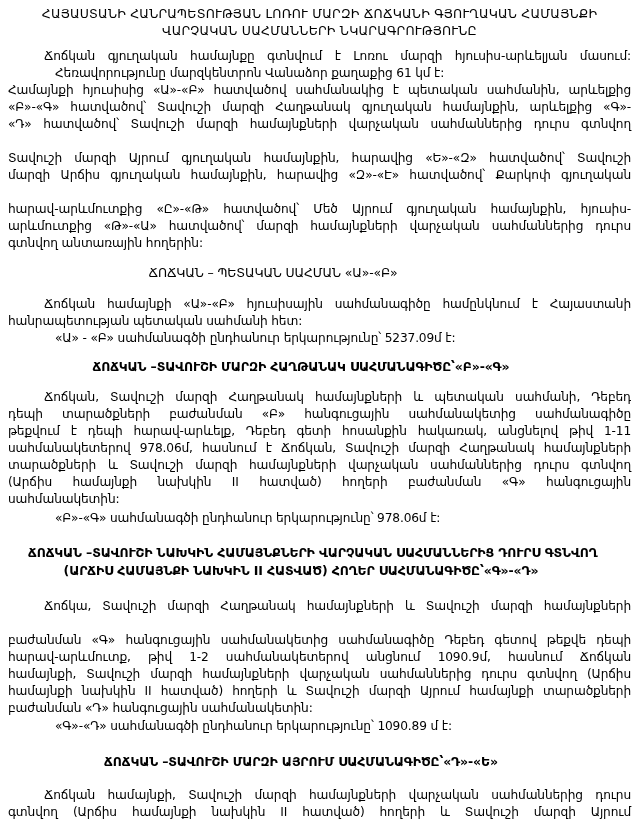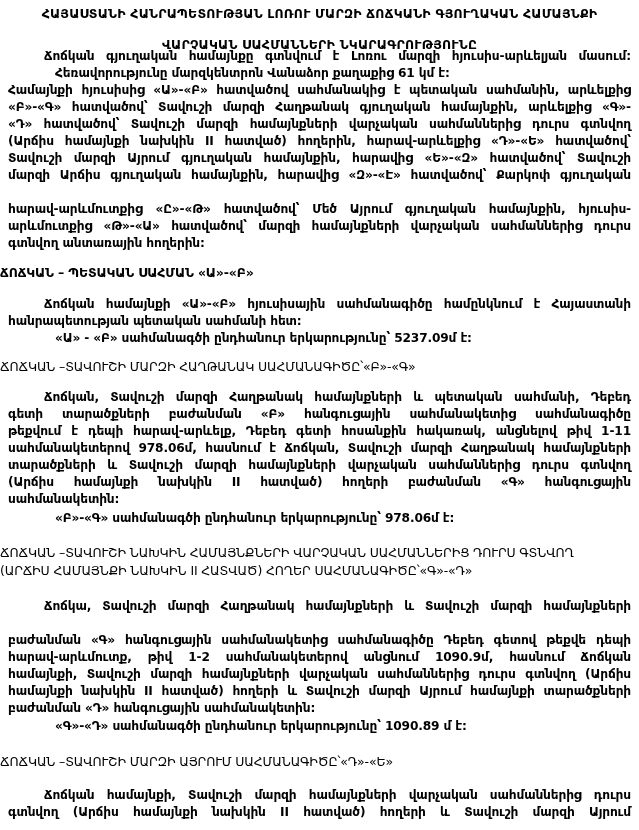--- a/index.html
+++ b/index.html
@@ -1,55 +1,54 @@
 <!DOCTYPE html>
 <html><head>
 <meta charset="utf-8">
 <style>
   html, body { margin: 0; padding: 0; background: #ffffff; }
   body { width: 639px; height: 830px; position: relative; overflow: hidden;
          font-family: "DejaVu Sans", sans-serif; color: #000; }
   .page { position: absolute; left: 0; top: 0; width: 639px; height: 830px; background: #fff; }
   .ln { position: absolute; left: 8px; width: 623px; white-space: nowrap; font-size: 12.2px;
-        line-height: 17px; height: 17px; letter-spacing: -0.15px; font-weight: bold; }
+        line-height: 17px; height: 17px; letter-spacing: -0.15px; }
   .just { text-align: justify; text-align-last: justify; }
   .ind { left: 44px; width: 587px; }
   .ind2 { left: 55px; }
   .title { text-align: center; font-size: 12.5px; letter-spacing: 0.2px; left: 0; width: 639px; }
-  .head { font-size: 12.5px; left: 0; width: 546px; }
-  .bold { font-weight: normal; }
+  .head { text-align: center; font-size: 12.5px; left: 0; width: 546px; }
+  .bold { font-weight: bold; margin-left: 28px; }
 </style>
 </head>
 <body>
 
 <div class="page">
 
   <div class="ln title" style="top:5px">ՀԱՅԱՍՏԱՆԻ ՀԱՆՐԱՊԵՏՈՒԹՅԱՆ ԼՈՌՈՒ ՄԱՐԶԻ ՃՈՃԿԱՆԻ ԳՅՈՒՂԱԿԱՆ ՀԱՄԱՅՆՔԻ</div>
-  <div class="ln title" style="top:36px">ՎԱՐՉԱԿԱՆ  ՍԱՀՄԱՆՆԵՐԻ ՆԿԱՐԱԳՐՈՒԹՅՈՒՆԸ</div>
+  <div class="ln title" style="top:22px">ՎԱՐՉԱԿԱՆ  ՍԱՀՄԱՆՆԵՐԻ ՆԿԱՐԱԳՐՈՒԹՅՈՒՆԸ</div>
 
   <div class="ln ind just" style="top:48px">Ճոճկան գյուղական համայնքը գտնվում է Լոռու մարզի հյուսիս-արևելյան մասում:</div>
   <div class="ln ind2" style="top:65px">Հեռավորությունը մարզկենտրոն  Վանաձոր քաղաքից 61 կմ է:</div>
   <div class="ln just" style="top:82px">Համայնքի հյուսիսից «Ա»-«Բ» հատվածով սահմանակից է պետական սահմանին, արևելքից</div>
   <div class="ln just" style="top:99px">«Բ»-«Գ» հատվածով՝ Տավուշի մարզի Հաղթանակ գյուղական համայնքին, արևելքից «Գ»-</div>
   <div class="ln just" style="top:116px">«Դ» հատվածով՝ Տավուշի մարզի համայնքների վարչական սահմաններից դուրս գտնվող</div>
-  <div class="ln just" style="top:133px">(Արճիս համայնքի նախկին II հատված) հողերին, հարավ-արևելքից «Դ»-«Ե» հատվածով՝</div>
   <div class="ln just" style="top:150px">Տավուշի մարզի Այրում գյուղական համայնքին, հարավից «Ե»-«Զ» հատվածով՝ Տավուշի</div>
   <div class="ln just" style="top:167px">մարզի Արճիս գյուղական համայնքին, հարավից «Զ»-«Է»  հատվածով՝ Քարկոփ գյուղական</div>
   <div class="ln just" style="top:201px">հարավ-արևմուտքից «Ը»-«Թ»  հատվածով՝ Մեծ Այրում գյուղական համայնքին, հյուսիս-</div>
   <div class="ln just" style="top:218px">արևմուտքից «Թ»-«Ա» հատվածով՝ մարզի համայնքների վարչական սահմաններից դուրս</div>
   <div class="ln" style="top:235px">գտնվող անտառային հողերին:</div>
 
   <div class="ln head" style="top:264px">ՃՈՃԿԱՆ – ՊԵՏԱԿԱՆ ՍԱՀՄԱՆ  «Ա»-«Բ»</div>
   <div class="ln" style="top:313px">հանրապետության պետական սահմանի հետ:</div>
   <div class="ln ind just" style="top:296px">Ճոճկան համայնքի «Ա»-«Բ» հյուսիսային սահմանագիծը համընկնում է Հայաստանի</div>
   <div class="ln ind2" style="top:330px">«Ա» - «Բ» սահմանագծի ընդհանուր երկարությունը՝ 5237.09մ է:</div>
 
   <div class="ln head bold" style="top:358px">ՃՈՃԿԱՆ –ՏԱՎՈՒՇԻ ՄԱՐԶԻ ՀԱՂԹԱՆԱԿ ՍԱՀՄԱՆԱԳԻԾԸ՝«Բ»-«Գ»</div>
   <div class="ln ind just" style="top:389px">Ճոճկան, Տավուշի մարզի Հաղթանակ համայնքների և պետական սահմանի, Դեբեդ</div>
-  <div class="ln just" style="top:406px">գետի տարածքների բաժանման «Բ» հանգուցային սահմանակետից սահմանագիծը</div>
+  <div class="ln just" style="top:406px">դեպի տարածքների բաժանման «Բ» հանգուցային սահմանակետից սահմանագիծը</div>
   <div class="ln just" style="top:423px">թեքվում է դեպի հարավ-արևելք, Դեբեդ գետի հոսանքին հակառակ, անցնելով թիվ 1-11</div>
   <div class="ln just" style="top:440px">սահմանակետերով 978.06մ, հասնում է Ճոճկան, Տավուշի մարզի Հաղթանակ համայնքների</div>
   <div class="ln just" style="top:457px">տարածքների և Տավուշի մարզի համայնքների վարչական սահմաններից դուրս գտնվող</div>
   <div class="ln just" style="top:474px">(Արճիս  համայնքի  նախկին  II  հատված)  հողերի  բաժանման  «Գ»  հանգուցային</div>
   <div class="ln" style="top:491px">սահմանակետին:</div>
   <div class="ln ind2" style="top:510px">«Բ»-«Գ» սահմանագծի ընդհանուր երկարությունը՝  978.06մ է:</div>
 
   <div class="ln head bold" style="top:544px">ՃՈՃԿԱՆ –ՏԱՎՈՒՇԻ ՆԱԽԿԻՆ ՀԱՄԱՅՆՔՆԵՐԻ ՎԱՐՉԱԿԱՆ ՍԱՀՄԱՆՆԵՐԻՑ ԴՈՒՐՍ ԳՏՆՎՈՂ</div>
   <div class="ln head bold" style="top:562px">(ԱՐՃԻՍ ՀԱՄԱՅՆՔԻ ՆԱԽԿԻՆ II ՀԱՏՎԱԾ) ՀՈՂԵՐ ՍԱՀՄԱՆԱԳԻԾԸ՝«Գ»-«Դ»</div>
   <div class="ln ind just" style="top:598px">Ճոճկա, Տավուշի մարզի Հաղթանակ համայնքների և Տավուշի մարզի համայնքների</div>

